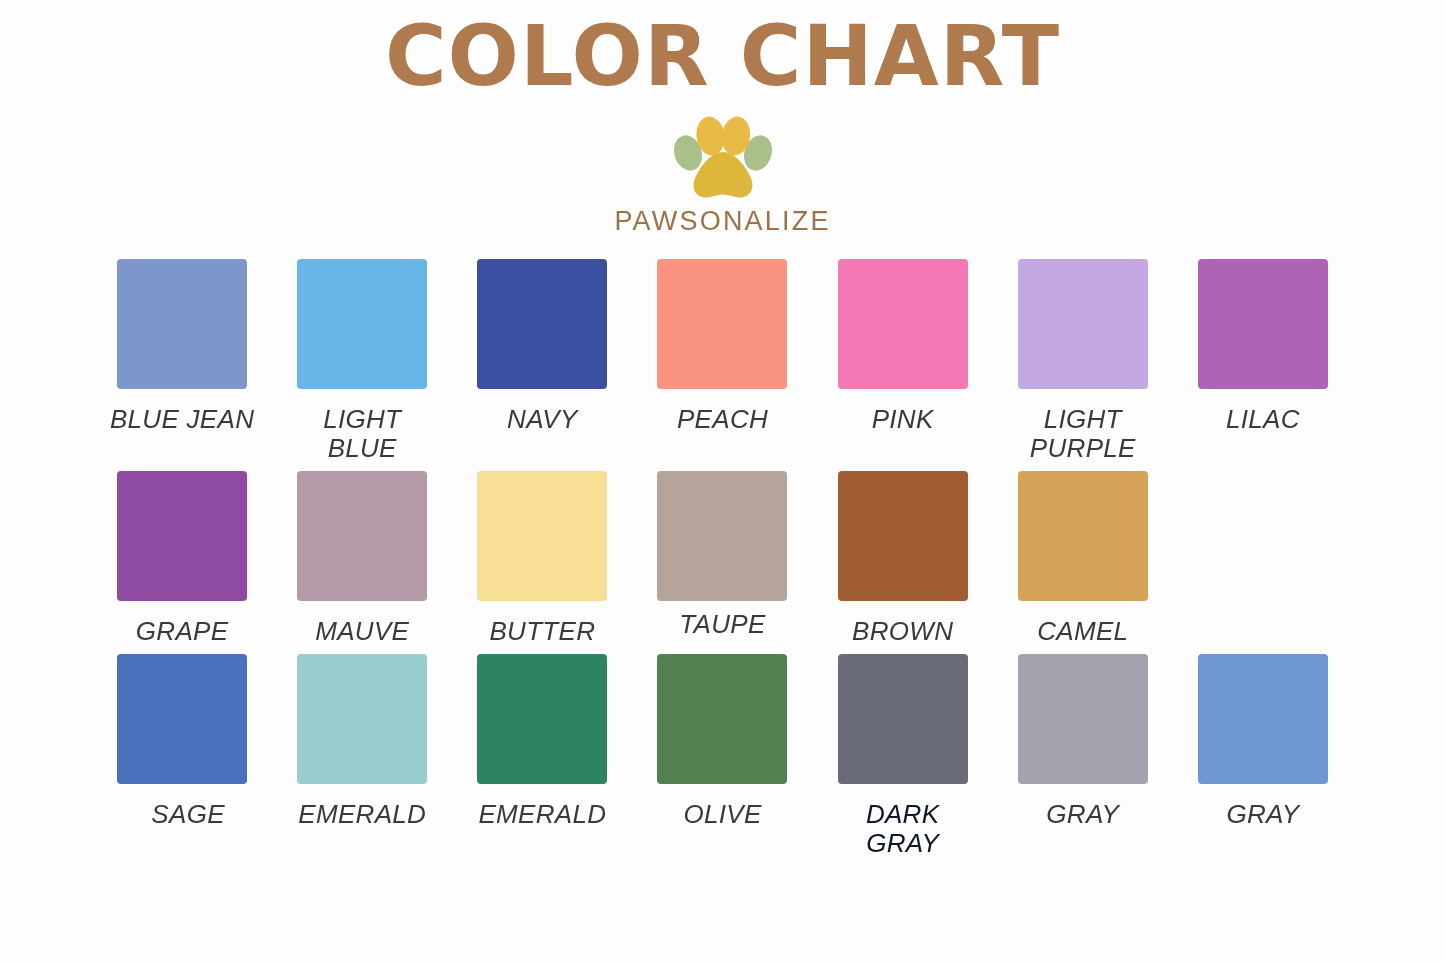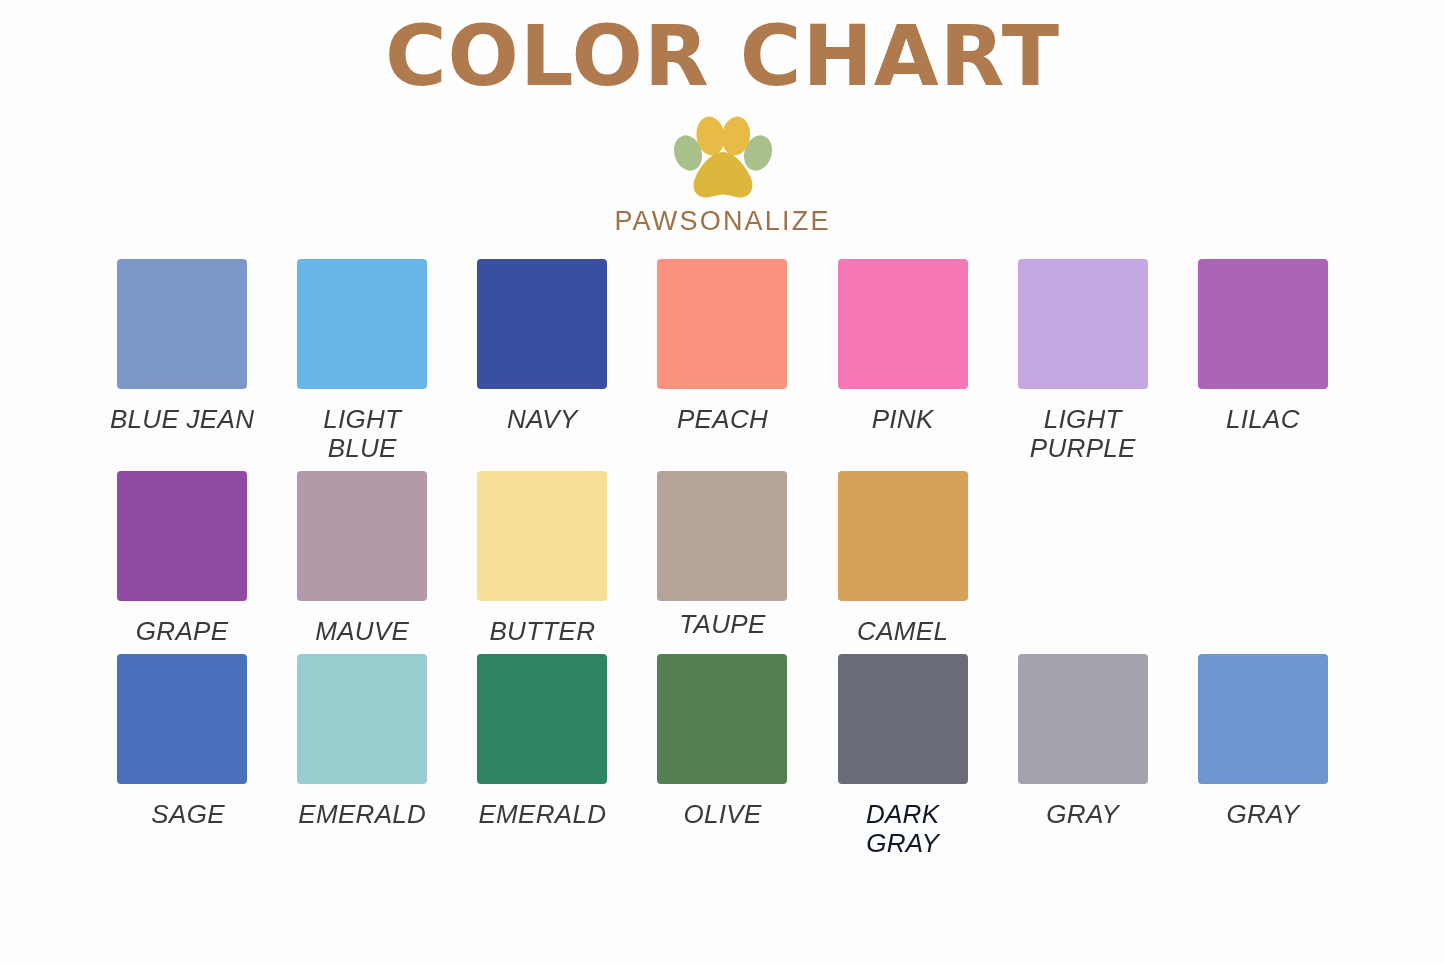--- a/index.html
+++ b/index.html
@@ -176,20 +176,24 @@
       </div>
       <div class="cell">
         <div class="swatch" style="background-color: rgb(247, 223, 150);"></div>
         <div class="swatch-label" style="color: rgb(58, 58, 58);">BUTTER</div>
       </div>
       <div class="cell">
         <div class="swatch" style="background-color: rgb(181, 164, 153);"></div>
         <div class="swatch-label" style="color: rgb(58, 58, 58); margin-top: 9px;">TAUPE</div>
       </div>
       <div class="cell">
+        <div class="swatch" style="background-color: rgb(160, 92, 51);"></div>
+        <div class="swatch-label" style="color: rgb(58, 58, 58);">BROWN</div>
+      </div>
+      <div class="cell">
         <div class="swatch" style="background-color: rgb(213, 163, 88);"></div>
         <div class="swatch-label" style="color: rgb(58, 58, 58);">CAMEL</div>
       </div>
     </div>
 
     <div class="row">
       <div class="cell">
         <div class="swatch" style="background-color: rgb(74, 112, 188);"></div>
         <div class="swatch-label" style="color: rgb(58, 58, 58); margin-left: 12px;">SAGE</div>
       </div>

